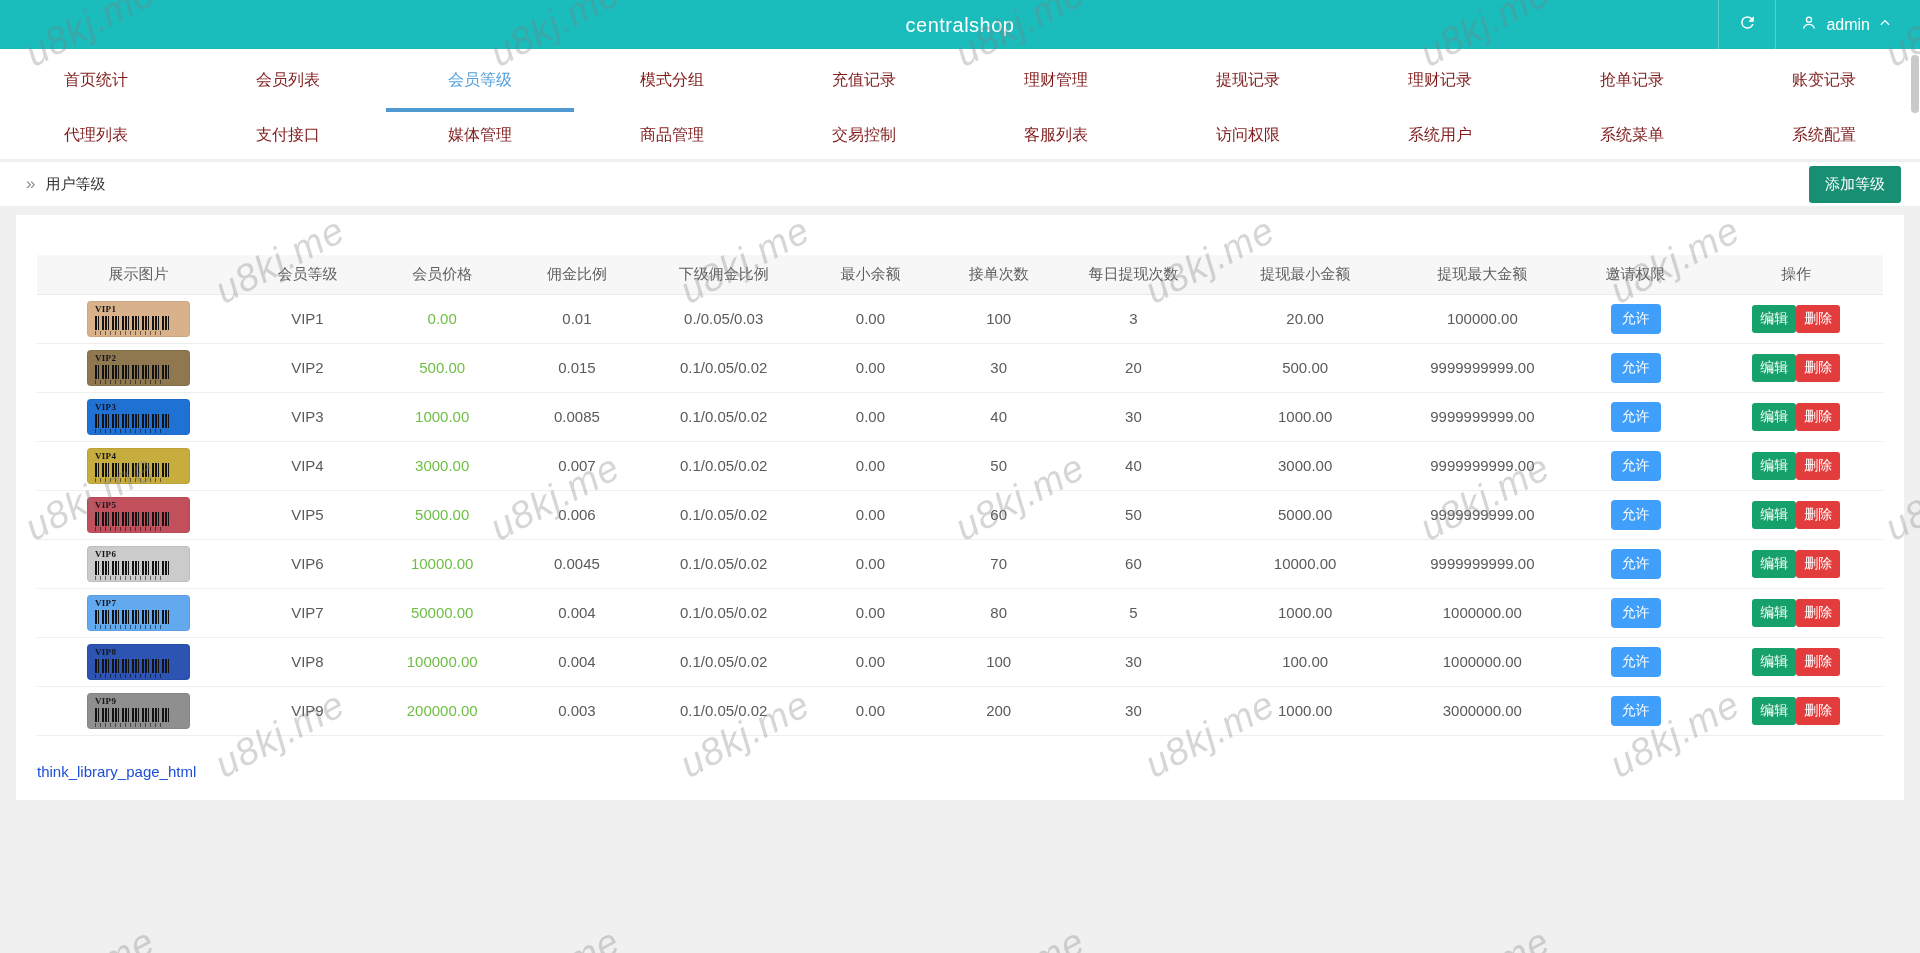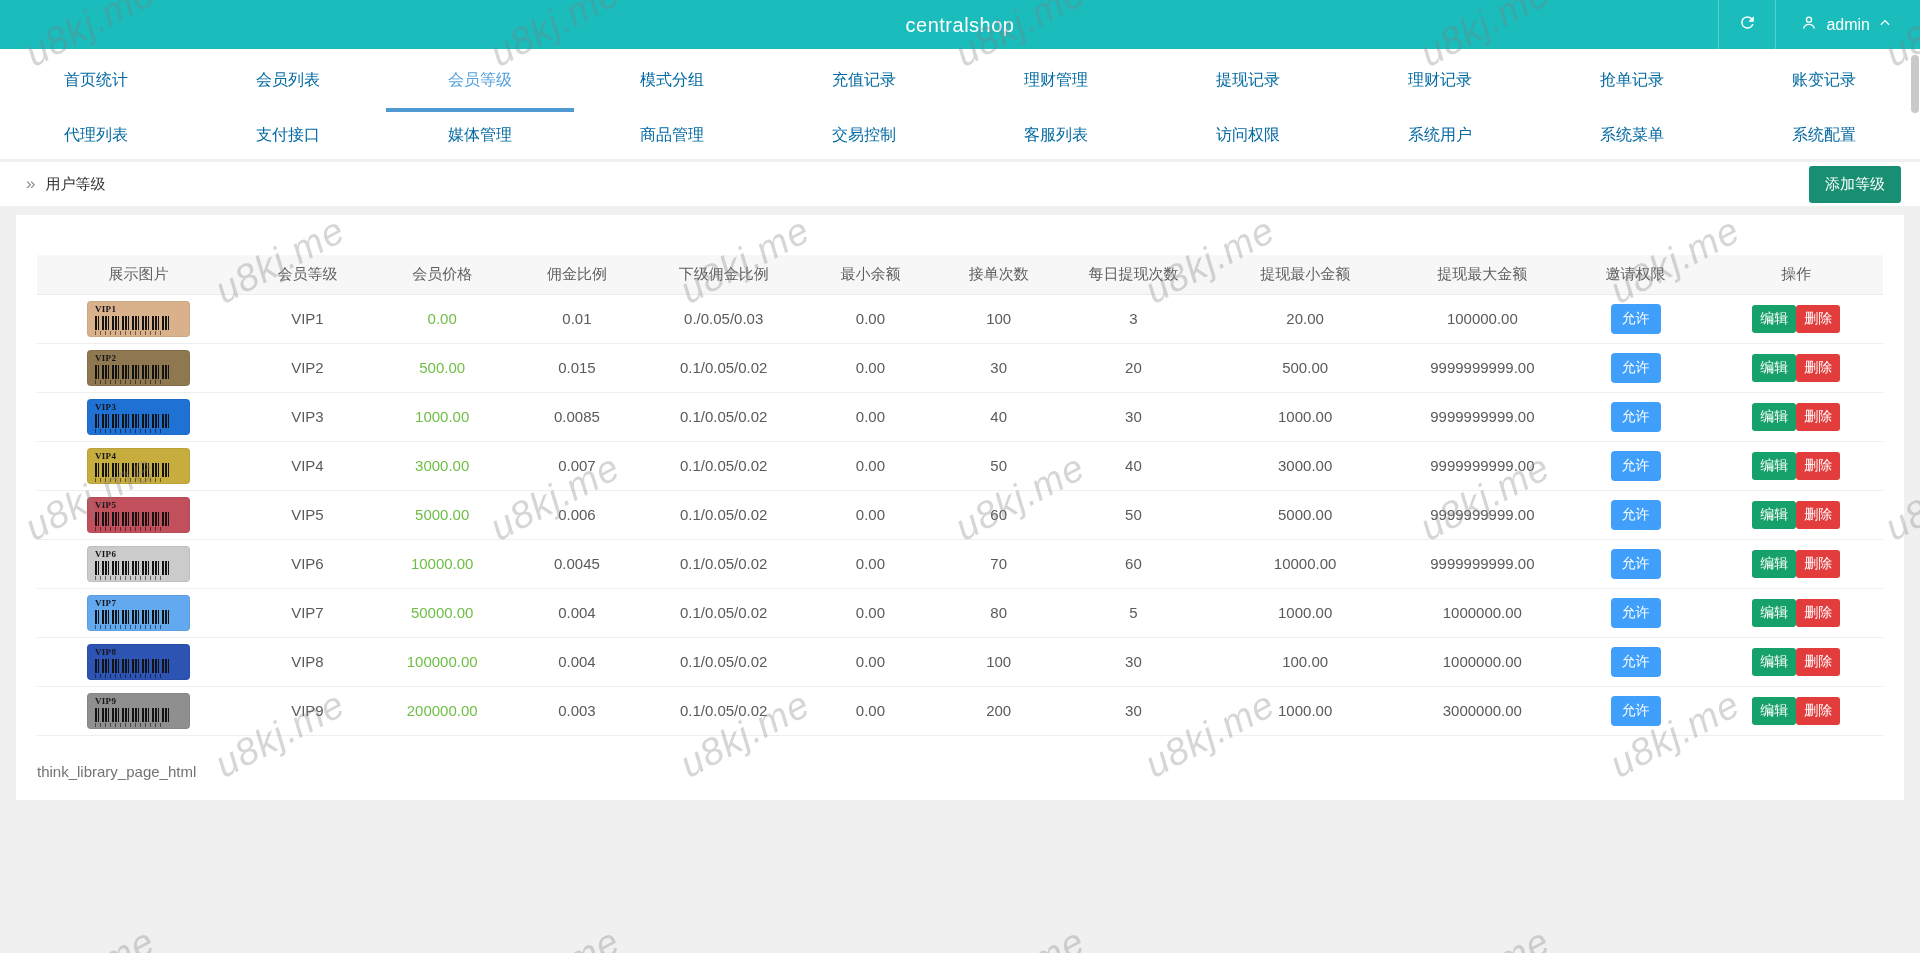--- a/index.html
+++ b/index.html
@@ -11,21 +11,21 @@
   .app-header{height:49px;background:var(--header-bg,#1abcbc);display:flex;align-items:center;justify-content:flex-end;position:relative;color:#fff}
   .app-title{position:absolute;left:50%;top:50%;transform:translate(-50%,-50%);font-size:20px;letter-spacing:.5px;font-weight:400}
   .hdr-refresh{width:58px;height:49px;display:flex;align-items:center;justify-content:center;border-left:1px solid rgba(255,255,255,.28);border-right:1px solid rgba(255,255,255,.28);cursor:pointer}
   .hdr-user{display:flex;align-items:center;gap:8px;padding:0 28px 0 24px;height:49px;cursor:pointer;font-size:16px}
 
   
   .nav{background:#fff}
   .nav-row{display:grid;grid-template-columns:repeat(10,1fr)}
   .nav-row1{height:63px}
   .nav-row2{height:47px}
-  .nav-tab{position:relative;display:flex;align-items:center;justify-content:center;font-size:16px;color:#0369a1;cursor:pointer}
+  .nav-tab{position:relative;display:flex;align-items:center;justify-content:center;font-size:16px;color:#7f1d1d;cursor:pointer}
   .nav-tab.active{color:var(--active-tab,#54a1dd)}
   .nav-tab.active::after{content:"";position:absolute;left:2px;right:2px;bottom:0;height:4px;background:var(--tab-underline,#4f9ad1)}
   .scroll-thumb{position:absolute;right:1px;top:55px;width:8px;height:58px;background:#c9c9c9;border-radius:4px;z-index:60}
 
   
   .breadcrumb-bar{margin-top:3px;height:44px;background:#fff;display:flex;align-items:center;justify-content:space-between;padding:0 19px 0 26px}
   .breadcrumb{display:flex;align-items:center;gap:10px;font-size:15px;color:#333}
   .bc-marker{color:#8a8a8a;font-size:17px}
   .add-btn{background:var(--add-button-bg,#188f73);color:#fff;border:none;font-size:15px;padding:9px 16px;border-radius:3px;cursor:pointer;font-family:inherit}
 
@@ -43,21 +43,21 @@
   .vc-barcode{margin-top:2px;width:76px;height:14px;background:repeating-linear-gradient(90deg,#121212 0 2px,transparent 2px 3px,#121212 3px 4px,transparent 4px 7px,#121212 7px 9px,transparent 9px 10px)}
   .vc-digits{width:70px;height:4px;margin-top:1px;background:repeating-linear-gradient(90deg,rgba(0,0,0,.5) 0 1px,transparent 1px 5px)}
 
   
   .btn{border:none;color:#fff;border-radius:3px;cursor:pointer;font-size:14px;font-family:inherit}
   .btn-allow{background:var(--allow-button-bg,#3f9ffa);padding:6px 11px;border-radius:4px}
   .btn-edit{background:var(--edit-button-bg,#16a16a);padding:5px 8px}
   .btn-delete{background:var(--delete-button-bg,#e23c3c);padding:5px 8px}
   .actions{display:flex;justify-content:center}
 
-  .footer-note{margin-top:27px;font-size:15px;color:#737373}
+  .footer-note{margin-top:27px;font-size:15px;color:#1d4ed8}
 
   
   .watermark{position:absolute;font-size:38px;font-style:italic;font-weight:500;color:rgba(128,128,128,.32);transform:rotate(-28deg);pointer-events:none;z-index:50;white-space:nowrap;letter-spacing:1px}
 </style>
 </head>
 <body>
 
 <div class="page">
 
   <div class="app-header">

